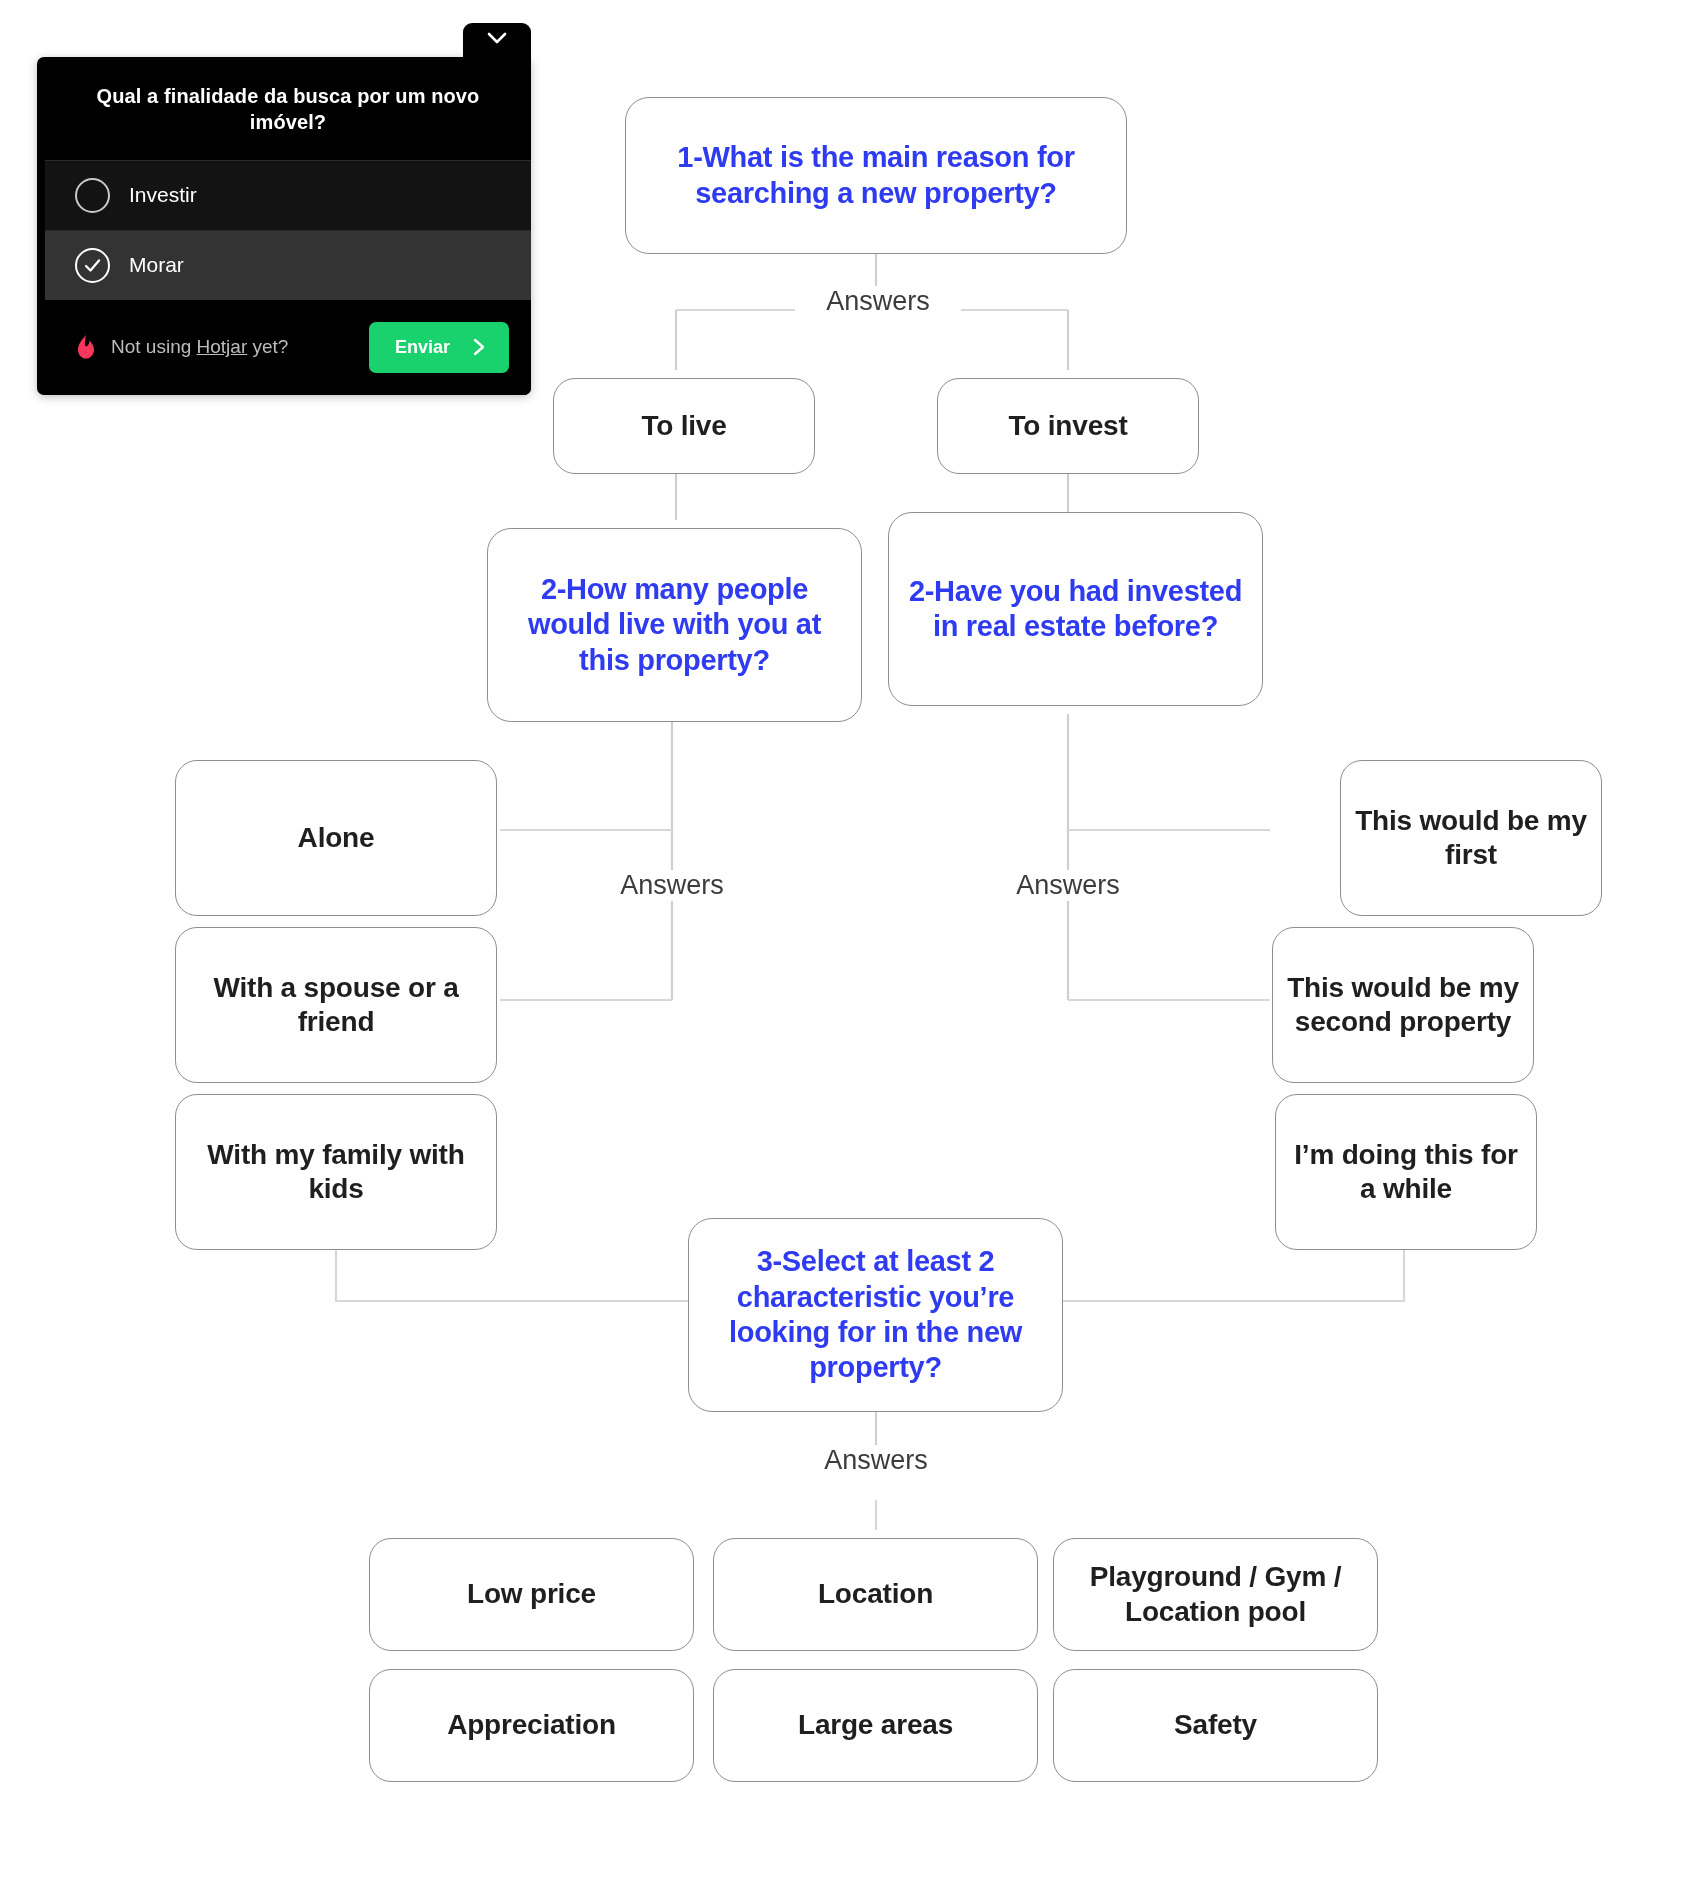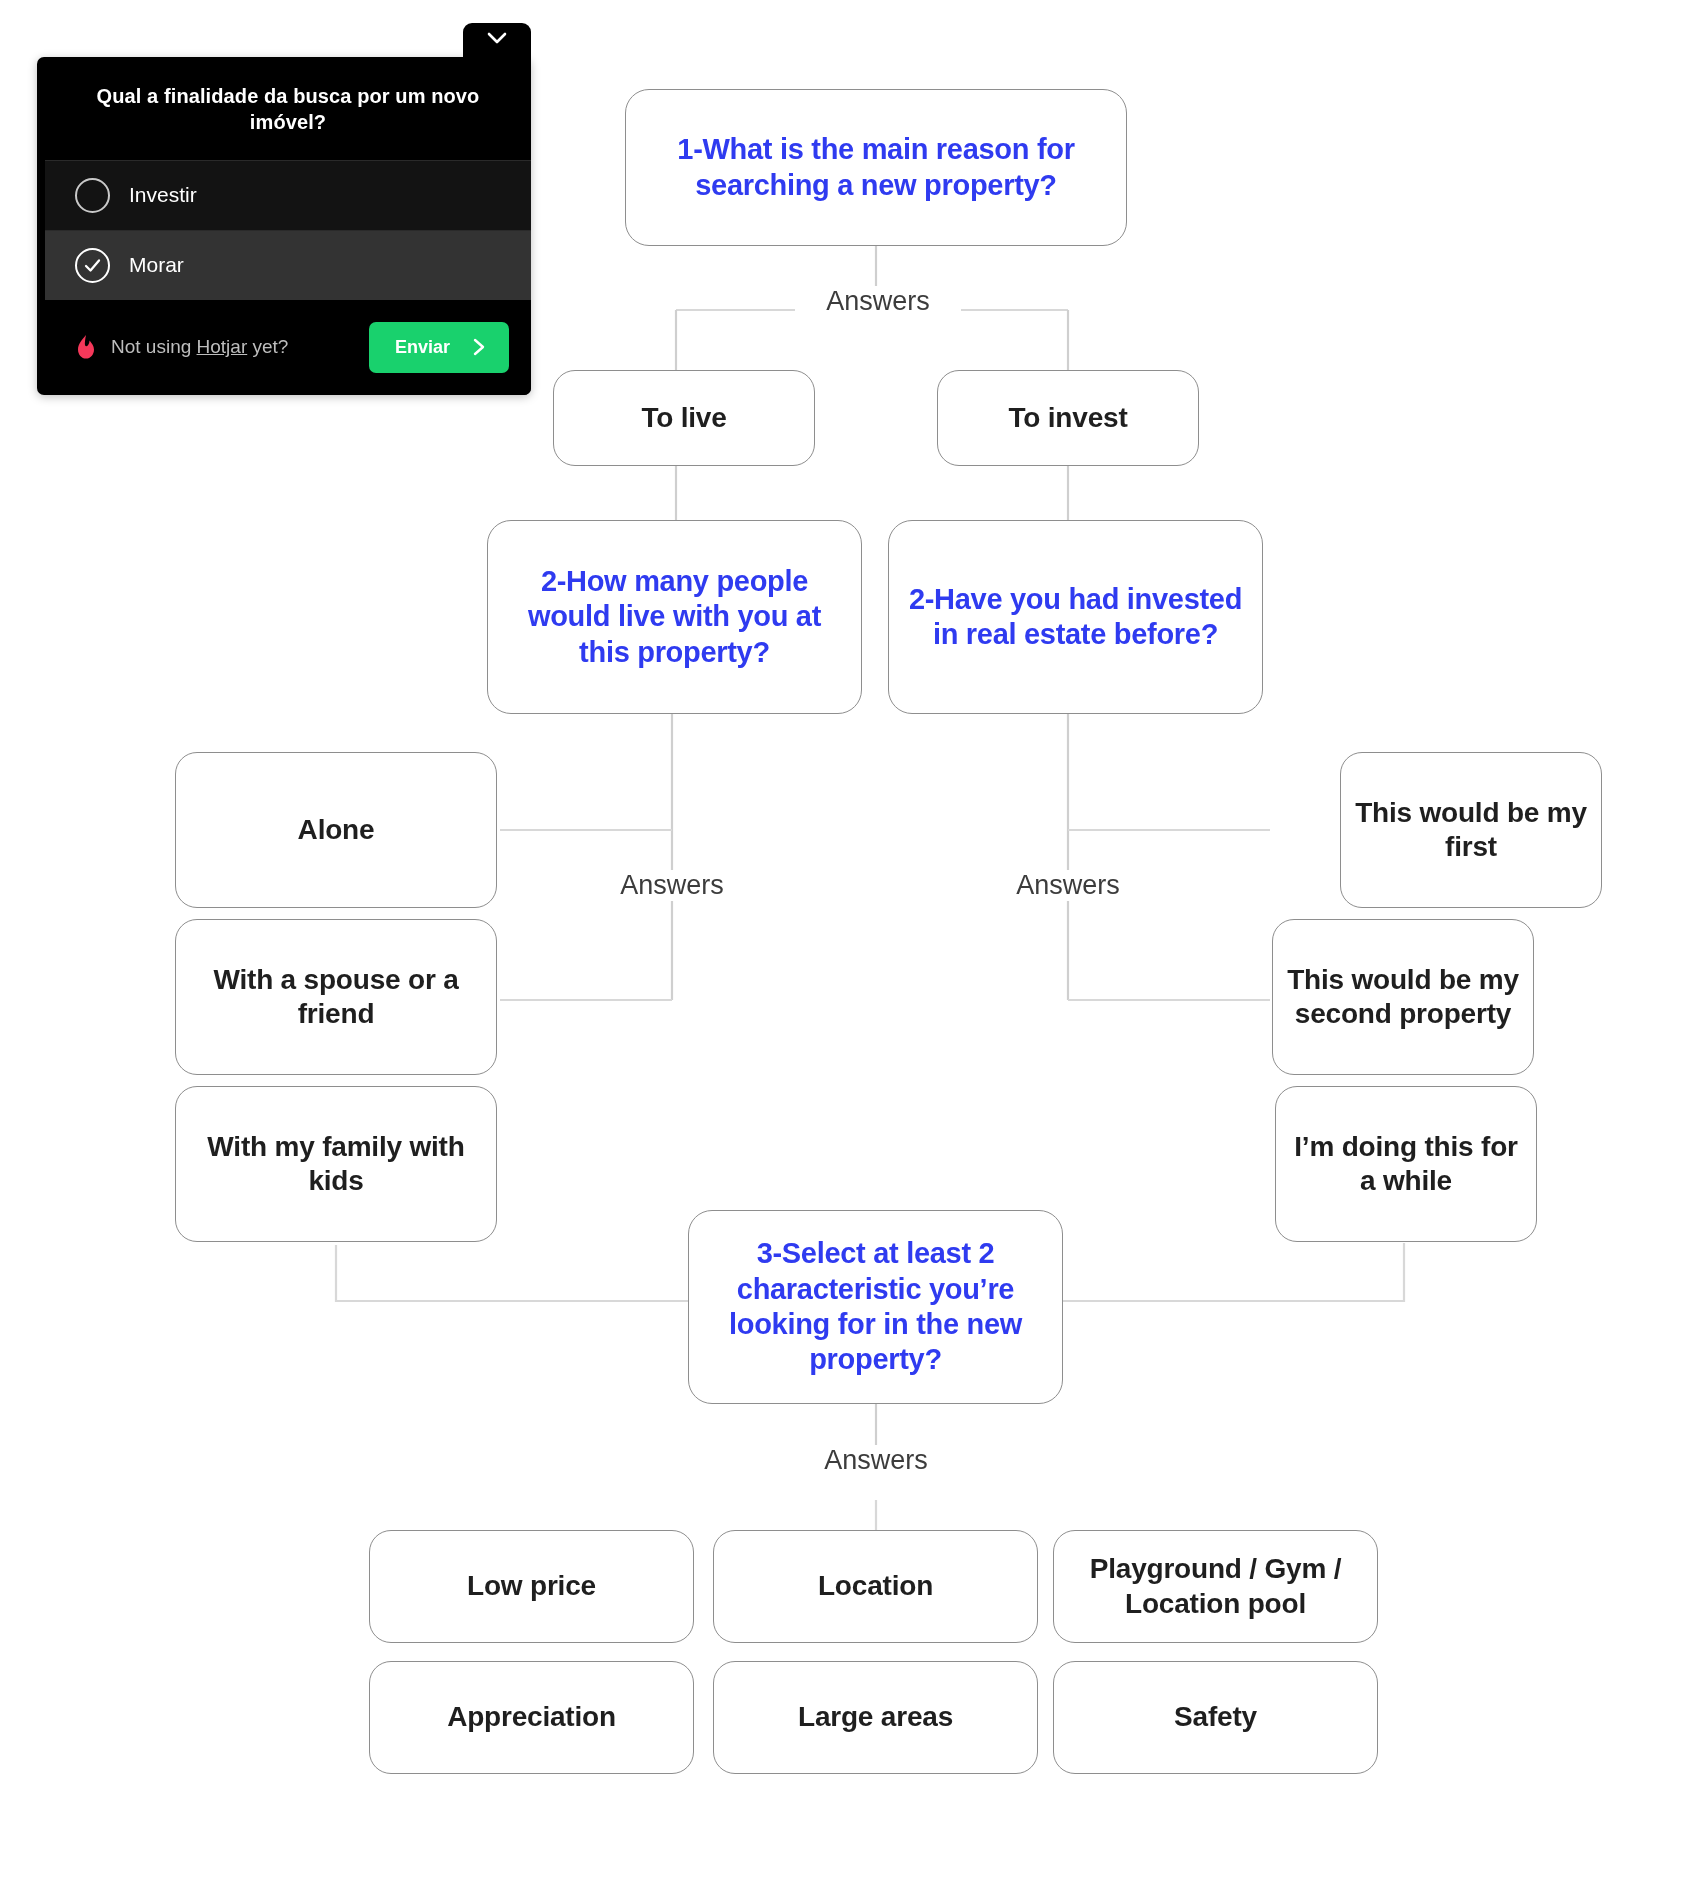--- a/index.html
+++ b/index.html
@@ -19,20 +19,21 @@
     position: absolute;
     background: #ffffff;
     border: 1.6px solid #8e8e8e;
     border-radius: 22px;
     display: flex;
     align-items: center;
     justify-content: center;
     text-align: center;
     padding: 8px 14px;
     line-height: 1.22;
+    margin-top: 8px;
   }
   .node.answer {
     color: #1f1f1f;
     font-size: 28px;
     font-weight: 700;
     letter-spacing: -0.2px;
   }
   .node.question {
     color: #2f3bf0;
     font-size: 29px;
@@ -177,21 +178,21 @@
     <span>To live</span>
   </div>
   <div class="node answer" style="left:937px; top:370px; width:262px; height:96px;">
     <span>To invest</span>
   </div>
 
   <div class="node question" style="left:487px; top:520px; width:375px; height:194px;justify-content:center;">
     <span>2-How many people would live with you at this property?</span>
   </div>
 
-  <div class="node question" style="left:888px; top:520px; width:375px; height:194px;">
+  <div class="node question" style="left:888px; top:504px; width:375px; height:194px;">
     <span>2-Have you had invested in real estate before?</span>
   </div>
 
   <div class="edge-label" style="left:589px; top:870px; width:166px;">Answers</div>
   <div class="edge-label" style="left:985px; top:870px; width:166px;">Answers</div>
 
   <div class="node answer" style="left:175px; top:752px; width:322px; height:156px;">
     <span>Alone</span>
   </div>
   <div class="node answer" style="left:175px; top:919px; width:322px; height:156px;">

